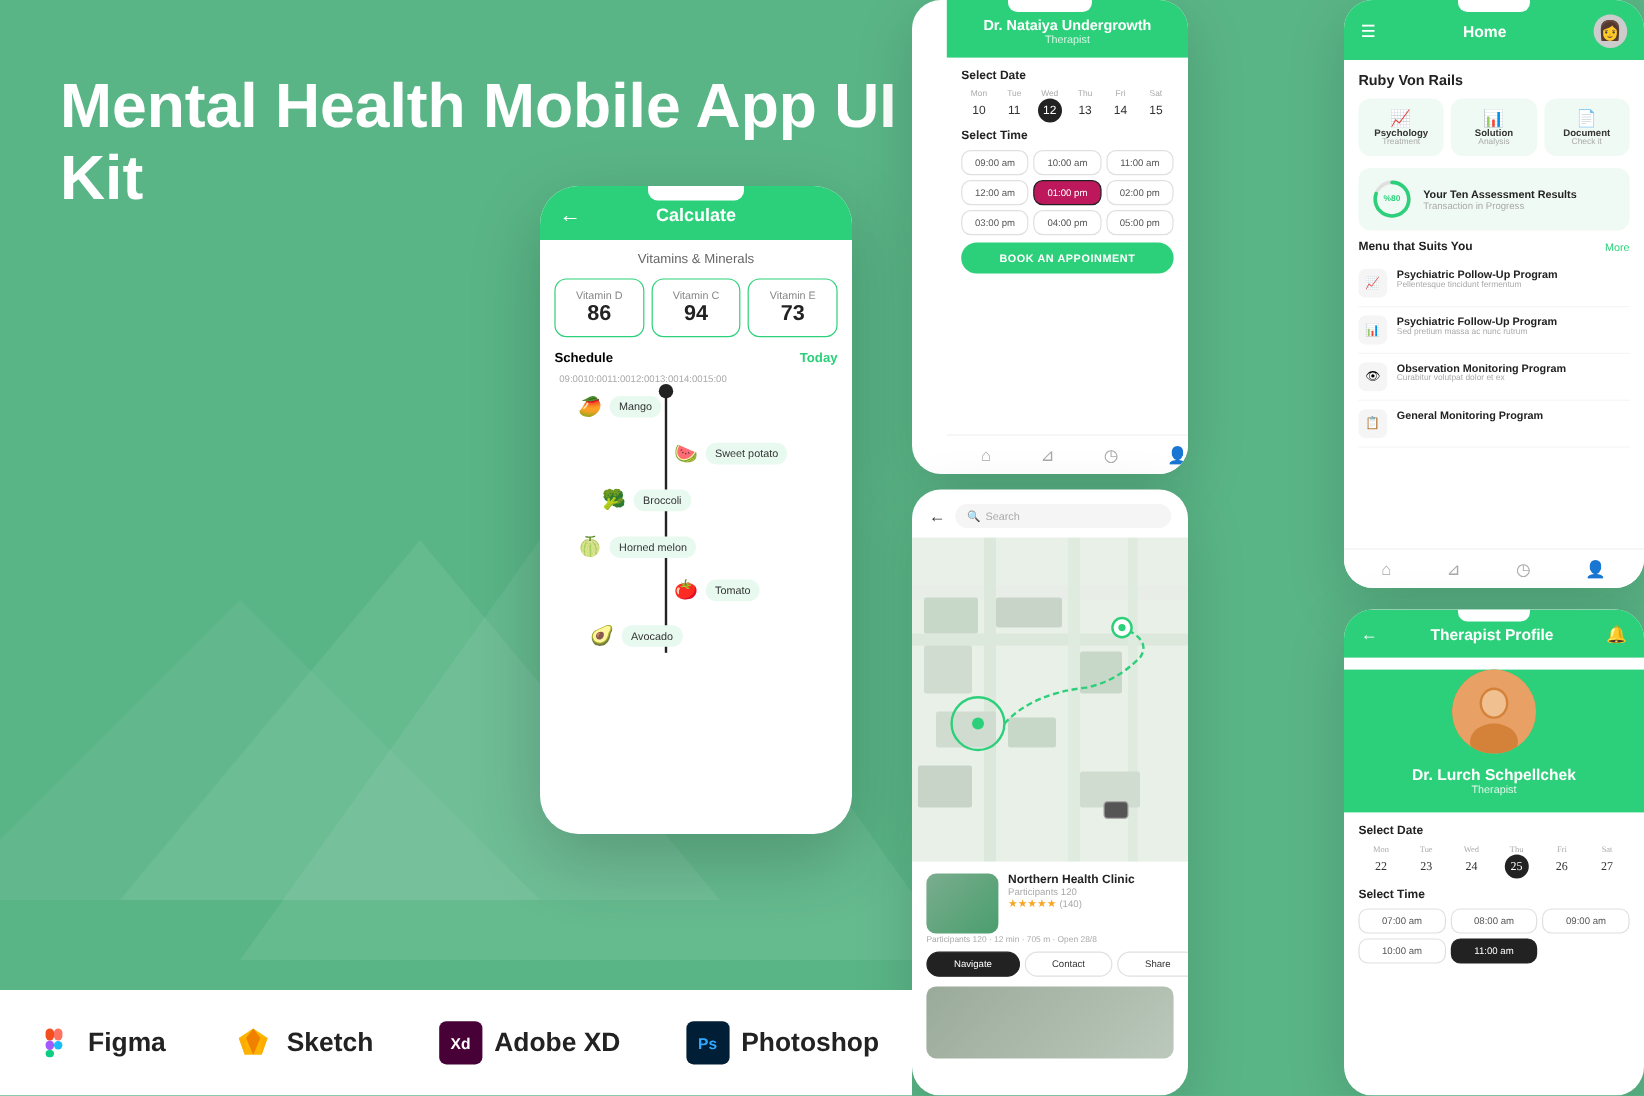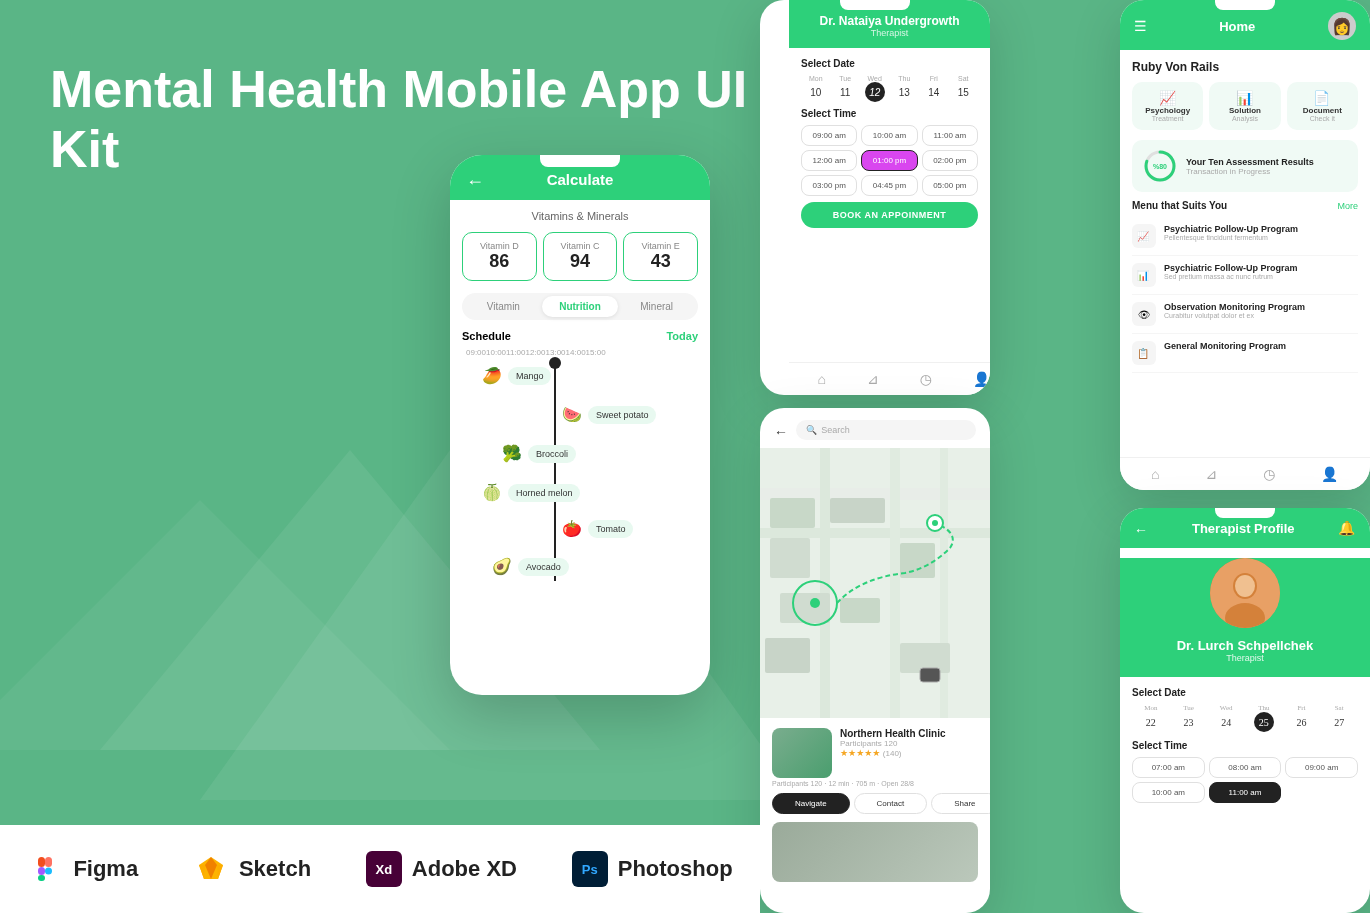--- a/index.html
+++ b/index.html
@@ -323,41 +323,40 @@
       display: flex;
       align-items: center;
       justify-content: center;
       margin: 0 auto;
     }
 
     .cal-day.selected .day-num {
       background: #222;
       color: white;
       border-radius: 50%;
-      font-style: italic;
     }
 
     .time-grid {
       display: grid;
       grid-template-columns: 1fr 1fr 1fr;
       gap: 4px;
       margin-bottom: 6px;
     }
 
     .time-slot {
       border: 1px solid #e0e0e0;
       border-radius: 8px;
       padding: 5px 3px;
       text-align: center;
       font-size: 8px;
       color: #555;
     }
 
     .time-slot.active {
-      background: #d946ef;
+      background: #be185d;
       color: white;
       border-color: #222;
     }
 
     .book-btn {
       width: 100%;
       background: #2dd07a;
       color: white;
       border: none;
       border-radius: 20px;
@@ -828,27 +827,22 @@
         <div class="vitamin-card">
           <div class="label">Vitamin D</div>
           <div class="value">86</div>
         </div>
         <div class="vitamin-card">
           <div class="label">Vitamin C</div>
           <div class="value">94</div>
         </div>
         <div class="vitamin-card">
           <div class="label">Vitamin E</div>
-          <div class="value">43</div>
-        </div>
-      </div>
-      <div class="tab-row">
-        <div class="tab-btn">Vitamin</div>
-        <div class="tab-btn active">Nutrition</div>
-        <div class="tab-btn">Mineral</div>
+          <div class="value">73</div>
+        </div>
       </div>
       <div class="schedule-header">
         <span>Schedule</span>
         <span class="today">Today</span>
       </div>
       <div class="time-labels">
         <span>09:00</span>
         <span>10:00</span>
         <span>11:00</span>
         <span>12:00</span>
@@ -961,21 +955,21 @@
       </div>
       <div class="section-title">Select Time</div>
       <div class="time-grid">
         <div class="time-slot">09:00 am</div>
         <div class="time-slot">10:00 am</div>
         <div class="time-slot">11:00 am</div>
         <div class="time-slot">12:00 am</div>
         <div class="time-slot active">01:00 pm</div>
         <div class="time-slot">02:00 pm</div>
         <div class="time-slot">03:00 pm</div>
-        <div class="time-slot">04:45 pm</div>
+        <div class="time-slot">04:00 pm</div>
         <div class="time-slot">05:00 pm</div>
       </div>
       <div class="book-btn">BOOK AN APPOINMENT</div>
     </div>
     <div class="nav-bar">
       <span class="nav-icon">⌂</span>
       <span class="nav-icon">⊿</span>
       <span class="nav-icon">◷</span>
       <span class="nav-icon">👤</span>
     </div>

